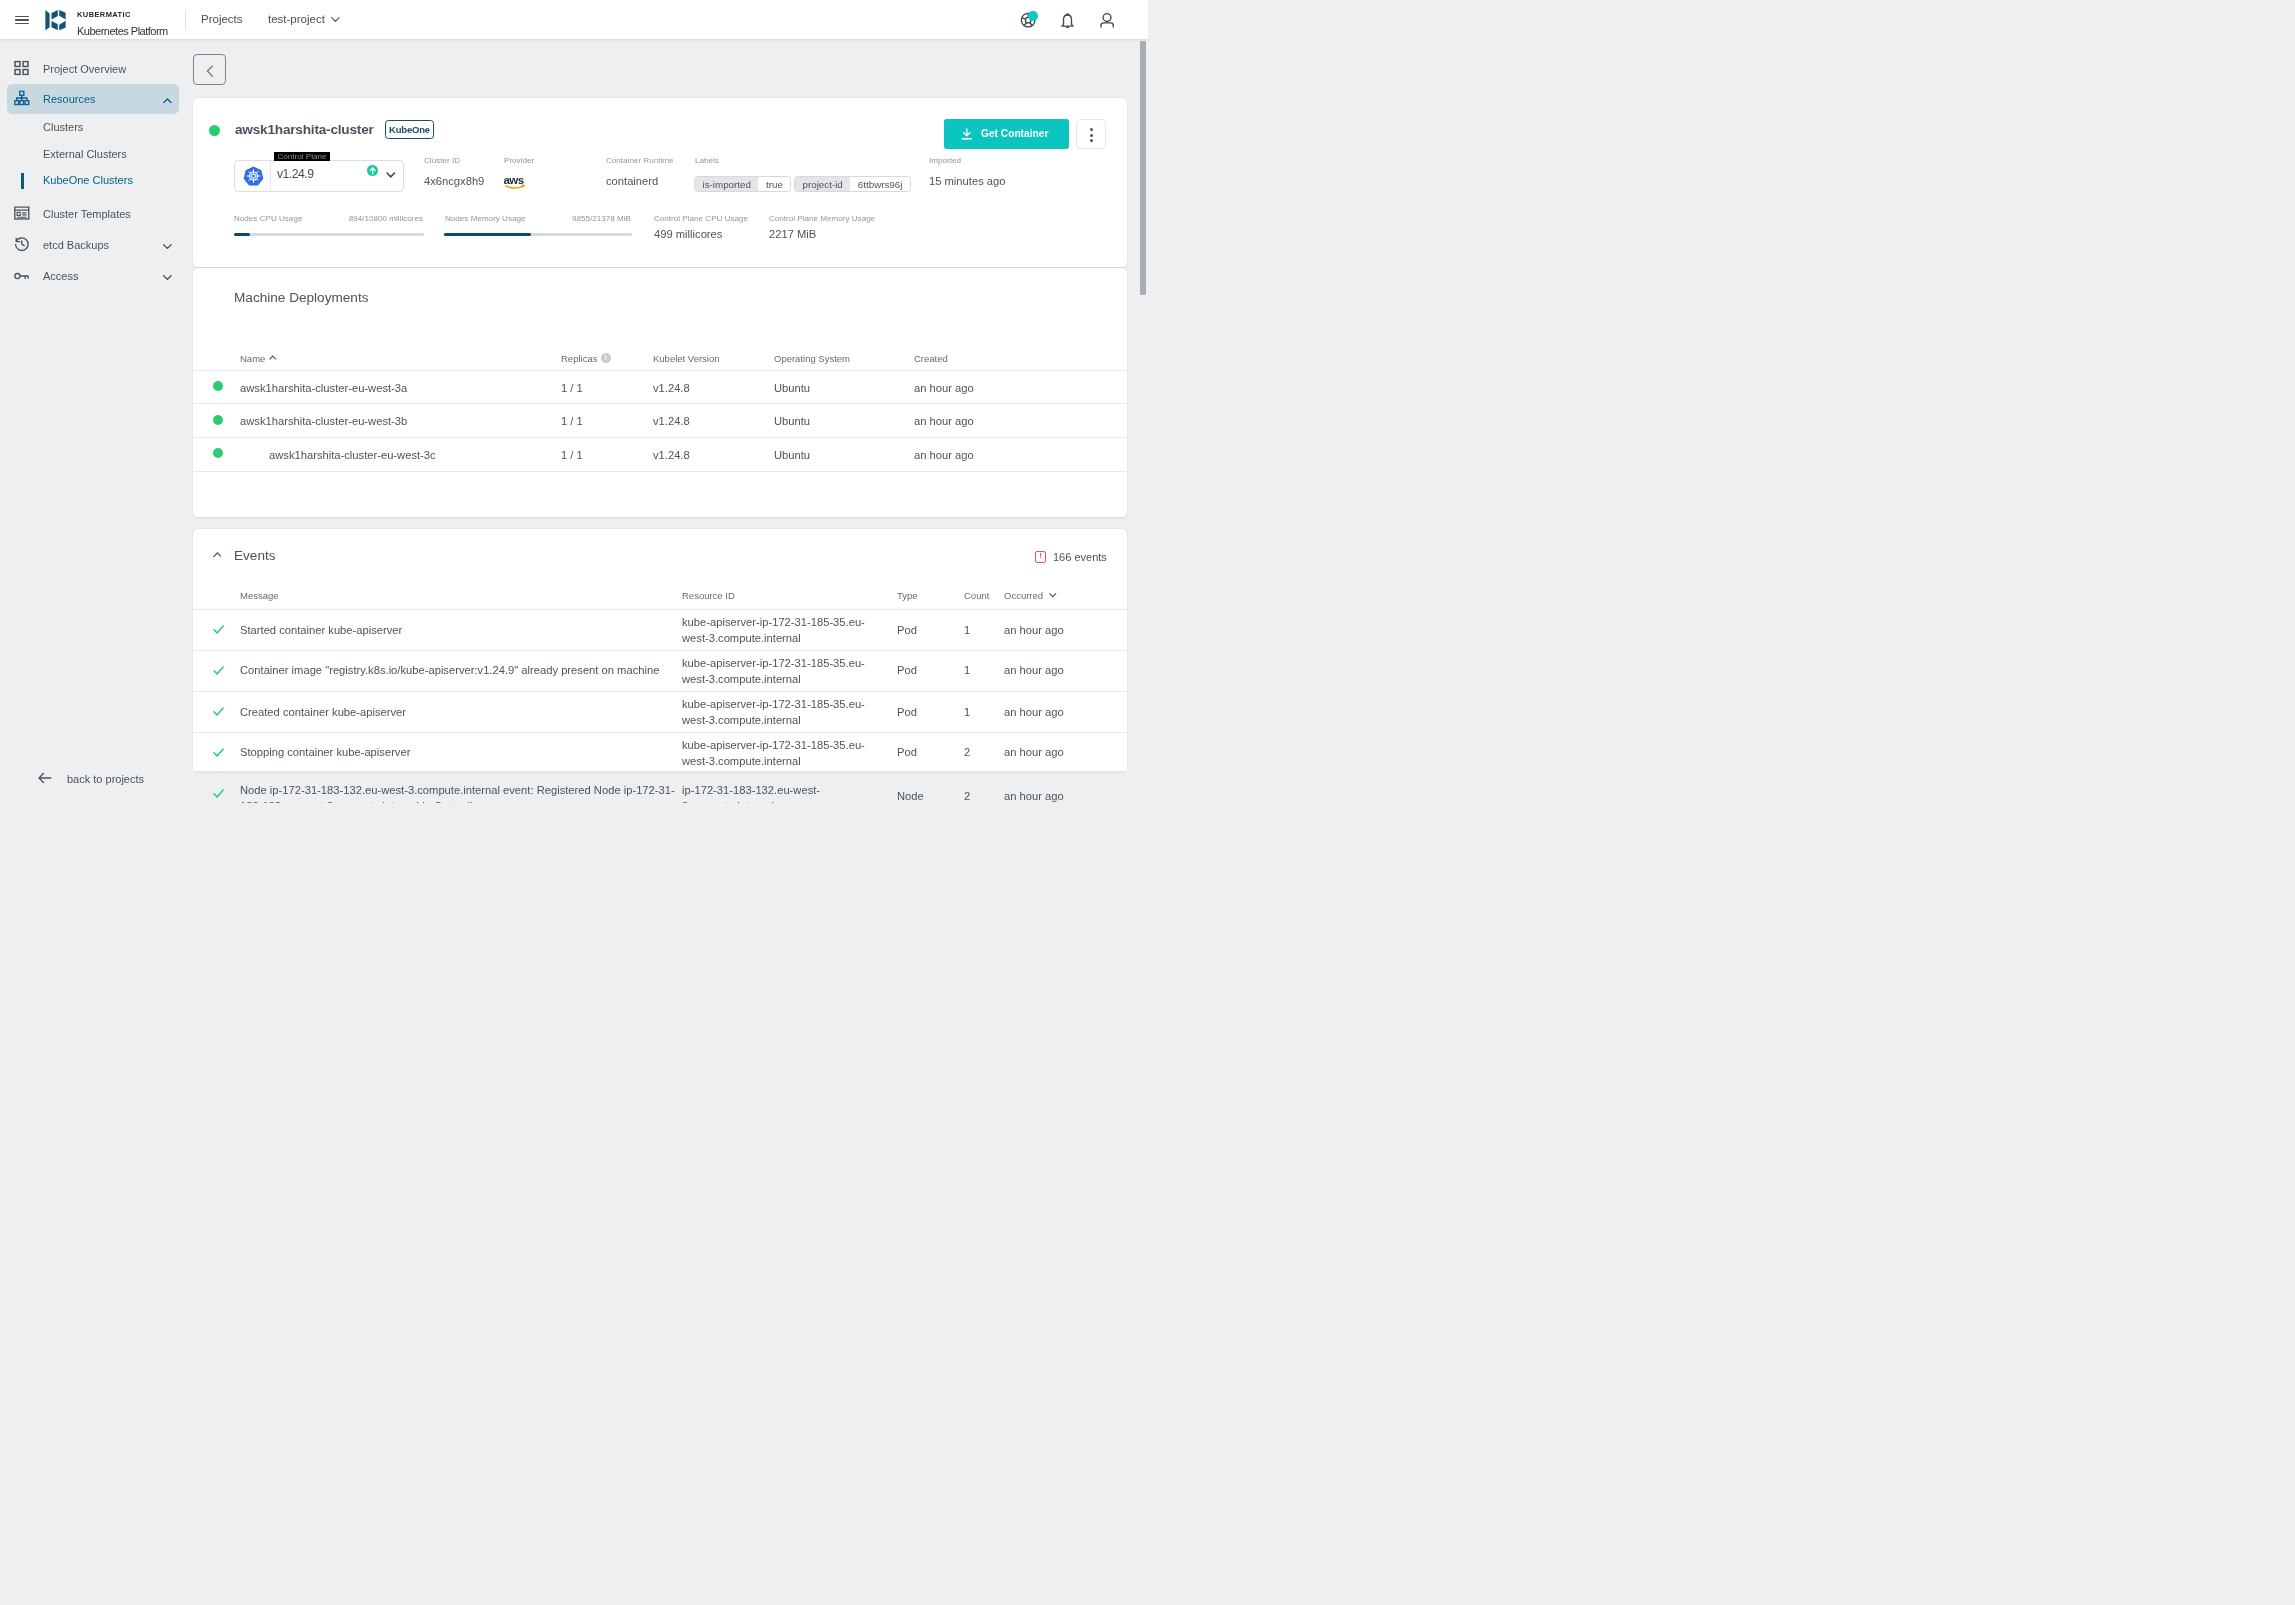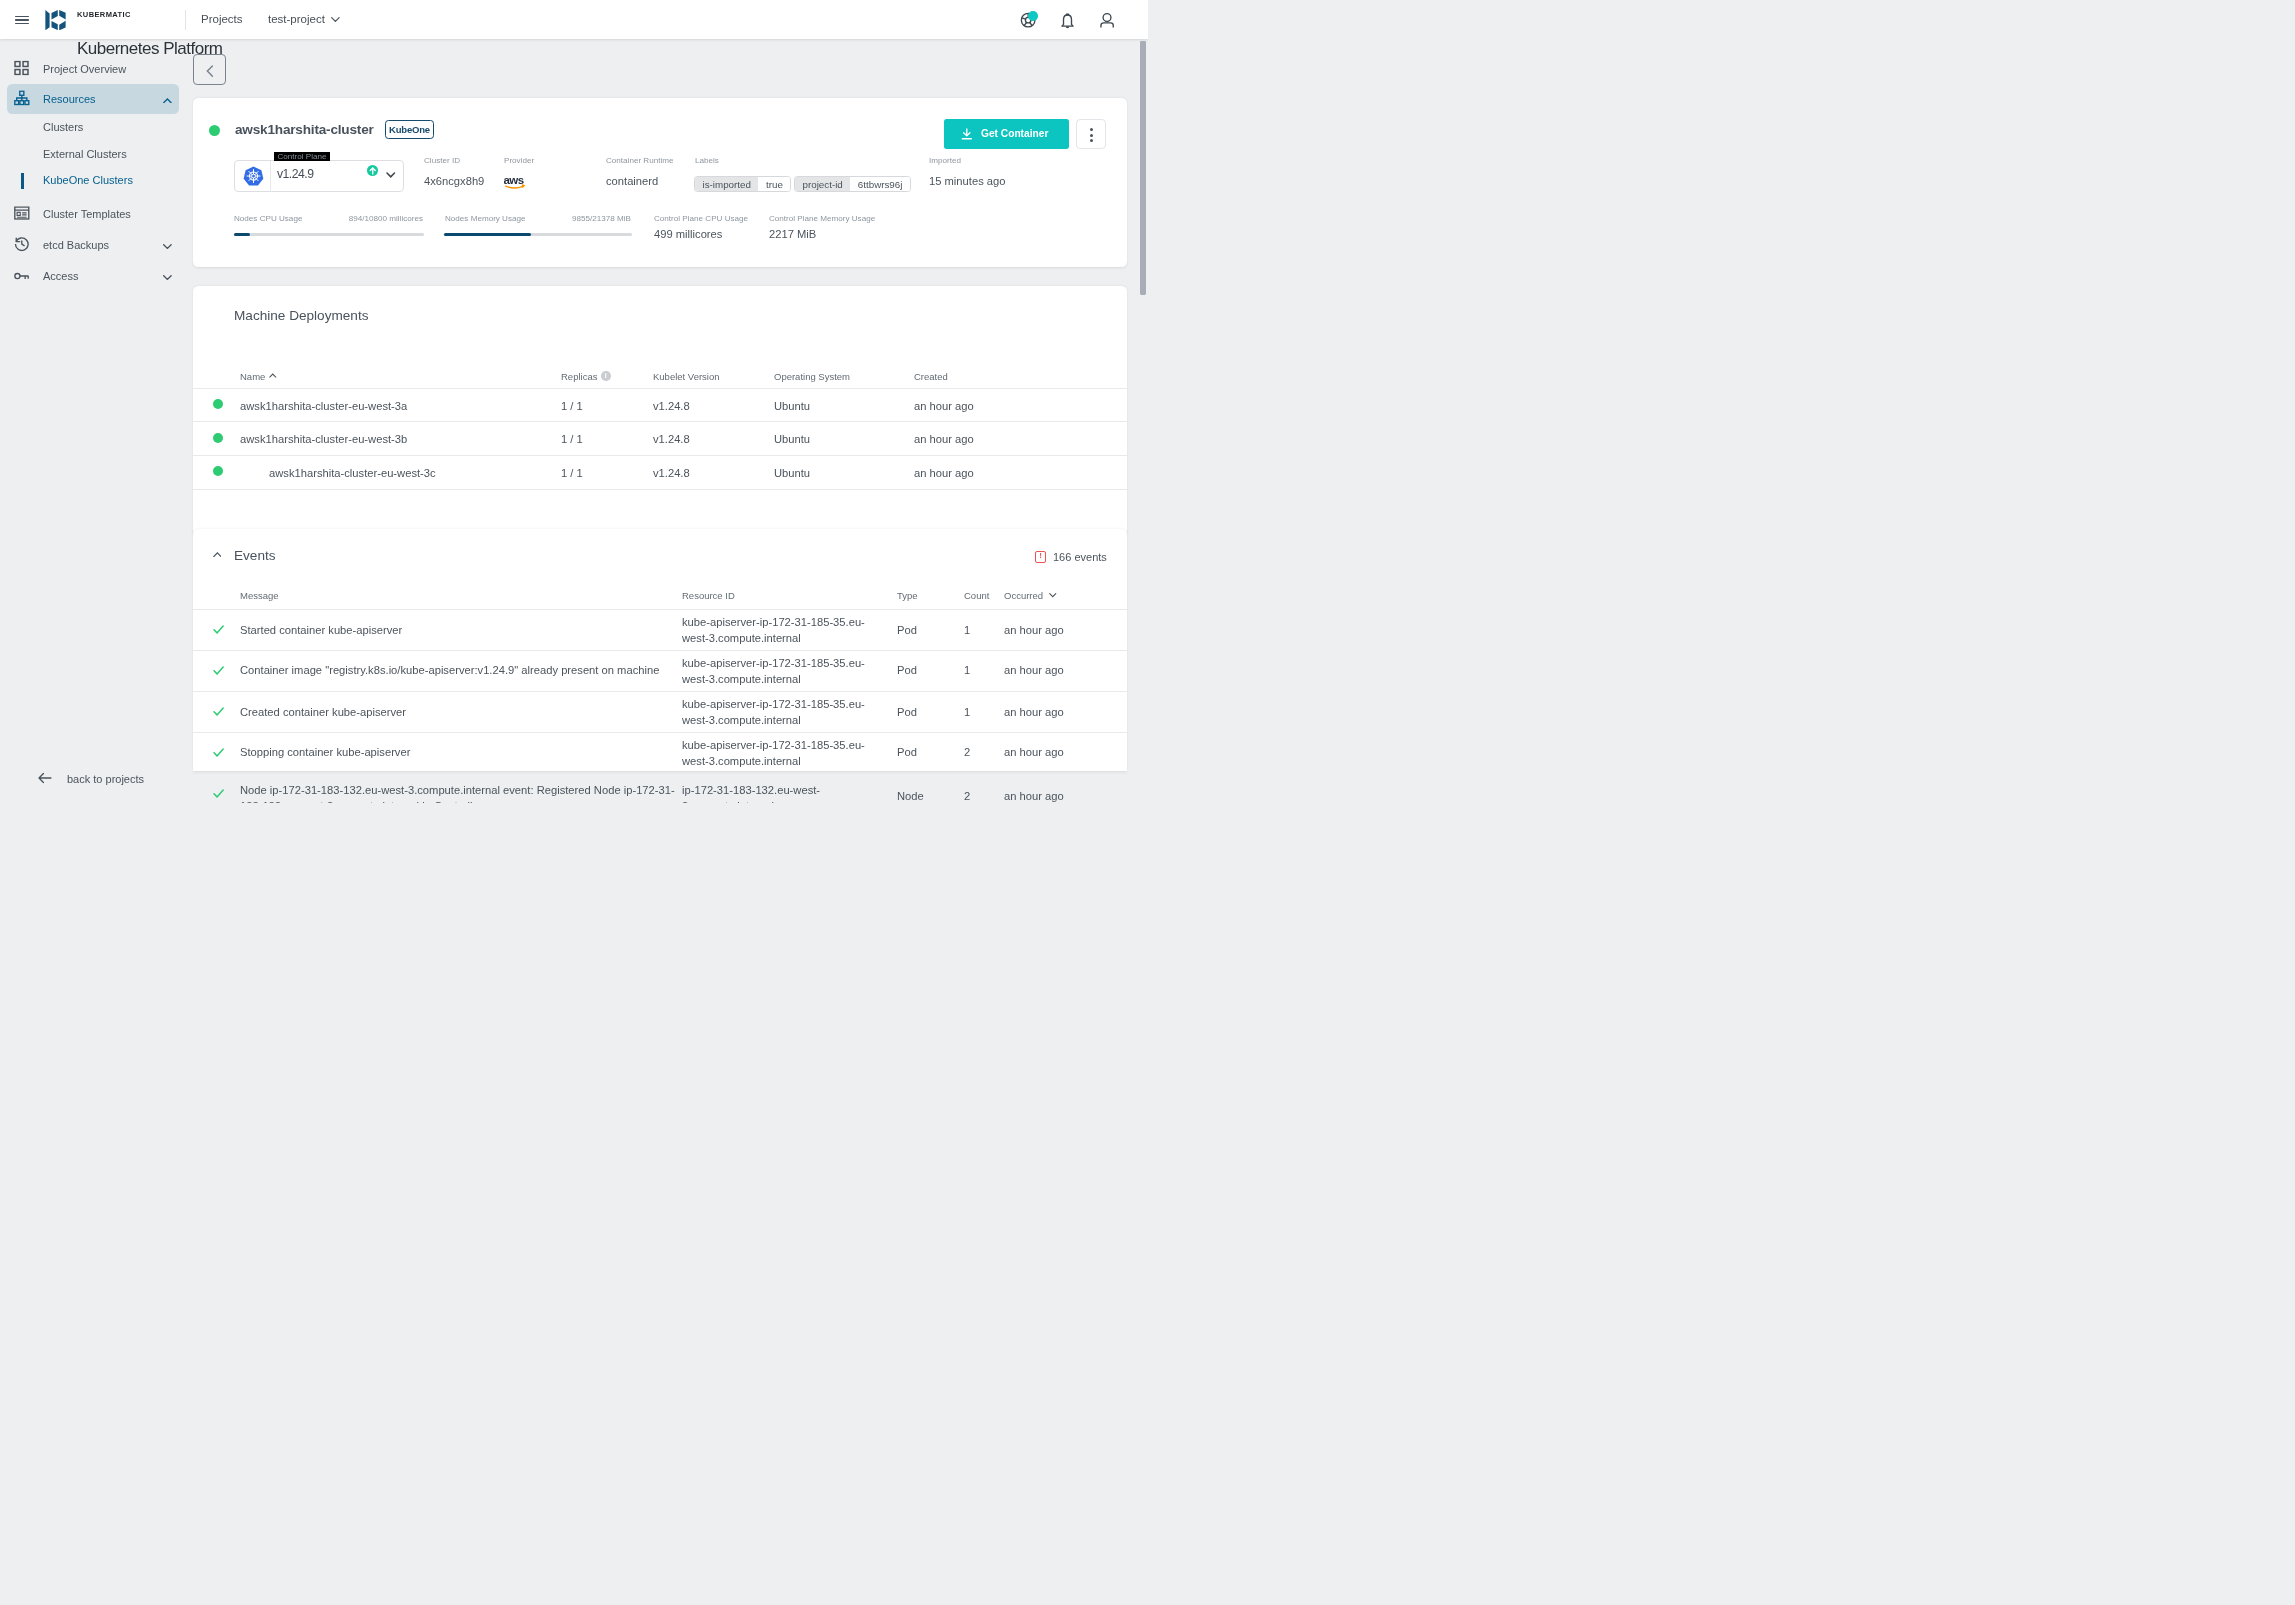--- a/index.html
+++ b/index.html
@@ -5,40 +5,40 @@
 * { margin:0; padding:0; box-sizing:border-box; }
 html,body { width:1148px; height:803px; overflow:hidden; }
 body { font-family:"Liberation Sans", sans-serif; background:#edeff1; color:#4b545c; position:relative; }
 
 #header { position:absolute; left:0; top:0; width:1148px; height:39px; background:#fff; box-shadow:0 1.4px 3.4px rgba(0,0,0,0.18); z-index:50; }
 #burger { position:absolute; left:15px; top:15.6px; width:14.2px; height:8.8px; }
 #burger div { height:1.6px; background:#4b545c; border-radius:0.7px; margin-bottom:2px; }
 #logo { position:absolute; left:43px; top:10.2px; }
 #brand { position:absolute; left:77px; top:11px; }
 #brand .b1 { font-size:7.5px; font-weight:bold; letter-spacing:0.4px; color:#1e2429; line-height:1; }
-#brand .b2 { font-size:17px; color:#2c3339; margin-top:20px; letter-spacing:-0.5px;}
+#brand .b2 { font-size:11px; color:#2c3339; margin-top:6px; letter-spacing:-0.5px;}
 #hdiv { position:absolute; left:185px; top:10.2px; width:0.7px; height:20.3px; background:#e1e3e5; }
 .htxt { position:absolute; top:0; height:39px; line-height:39px; font-size:11.5px; color:#485058; }
 
 .hicon { position:absolute; top:11.5px; }
 
 #sidebar { position:absolute; left:0; top:39px; width:193px; bottom:0; }
 .srow { position:absolute; left:0; width:193px; height:20.3px; }
 .srow .ic { position:absolute; left:14.2px; top:50%; transform:translateY(-50%); }
 .srow .tx { position:absolute; left:43px; top:50%; transform:translateY(-50%); font-size:11px; color:#4b545c; white-space:nowrap; }
 .srow .ch { position:absolute; left:163px; top:50%; transform:translateY(-50%); }
 #active-row { position:absolute; left:6.8px; top:45px; width:172px; height:30px; background:#c7d8e0; border-radius:5.4px; }
 .blue { color:#07608e !important; }
 #kbar { position:absolute; left:21.4px; top:134px; width:2.4px; height:16.3px; background:#0b5a85; }
 #backproj { position:absolute; left:0; top:730px; width:193px; height:20.3px; }
 
 #backbtn { position:absolute; left:193px; top:54px; width:33px; height:31px; border:1px solid #7b848e; border-radius:4.1px; }
 .card { position:absolute; left:193px; width:934px; background:#fff; border-radius:5.4px; box-shadow:0 0.7px 2.7px rgba(0,0,0,0.09); }
 #card1 { top:98px; height:169px; }
-#card2 { top:286px; height:249px; }
+#card2 { top:268px; height:249px; }
 #card3 { top:529px; height:242px; border-bottom-left-radius:0; border-bottom-right-radius:0; }
 .lbl { position:absolute; font-size:8.1px; color:#8e979f; white-space:nowrap; }
 .val { position:absolute; font-size:11.2px; color:#4b545c; white-space:nowrap; }
 .thead { position:absolute; font-size:9.5px; color:#626b73; white-space:nowrap; }
 .sep { position:absolute; left:0; width:934px; height:0.7px; background:#e7e9eb; }
 .gdot { position:absolute; width:10.2px; height:10.2px; border-radius:50%; background:#2dcb72; }
 
 #cdot { position:absolute; left:16.3px; top:27px; width:11px; height:11px; border-radius:50%; background:#2dcb72; }
 #ctitle { position:absolute; left:42px; top:24.4px; font-size:13.6px; font-weight:bold; color:#49525c; letter-spacing:-0.2px; }
 #cbadge { position:absolute; left:192px; top:22.4px; width:49px; height:19px; border:1px solid #174a6b; border-radius:3.4px; color:#174a6b; font-size:9.5px; font-weight:bold; text-align:center; line-height:17px; letter-spacing:-0.2px; }

